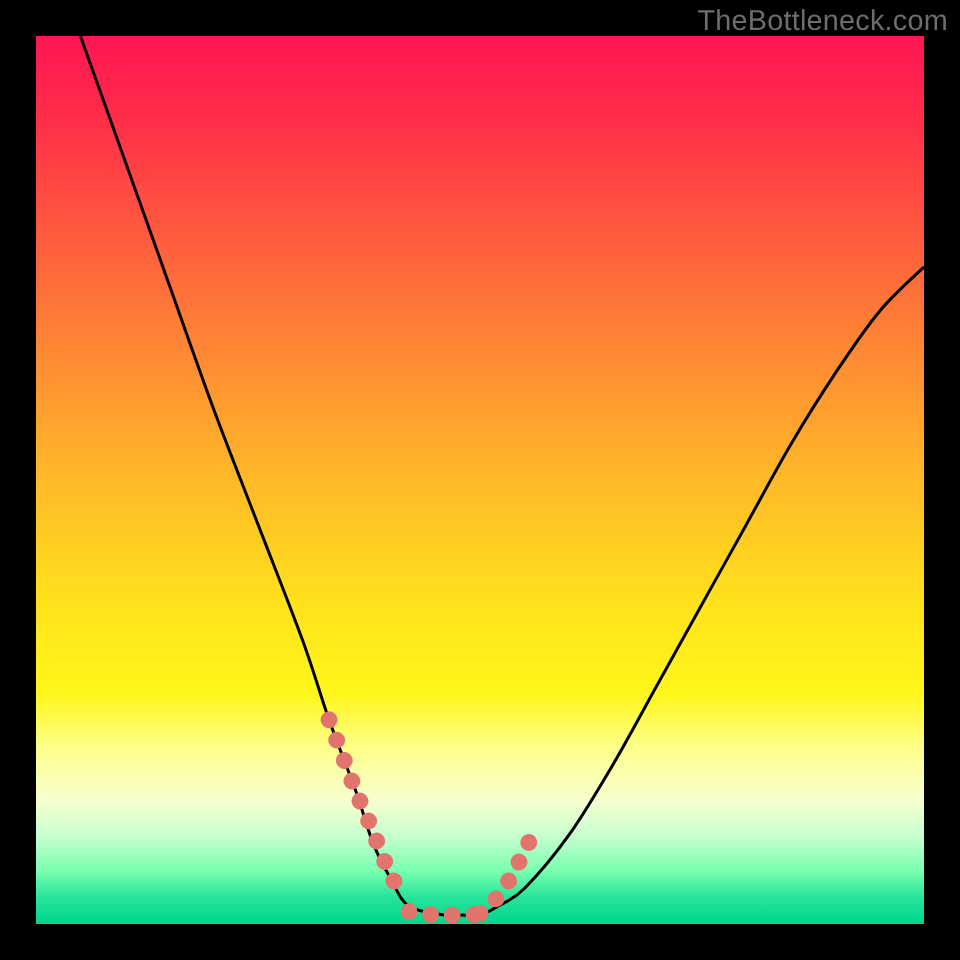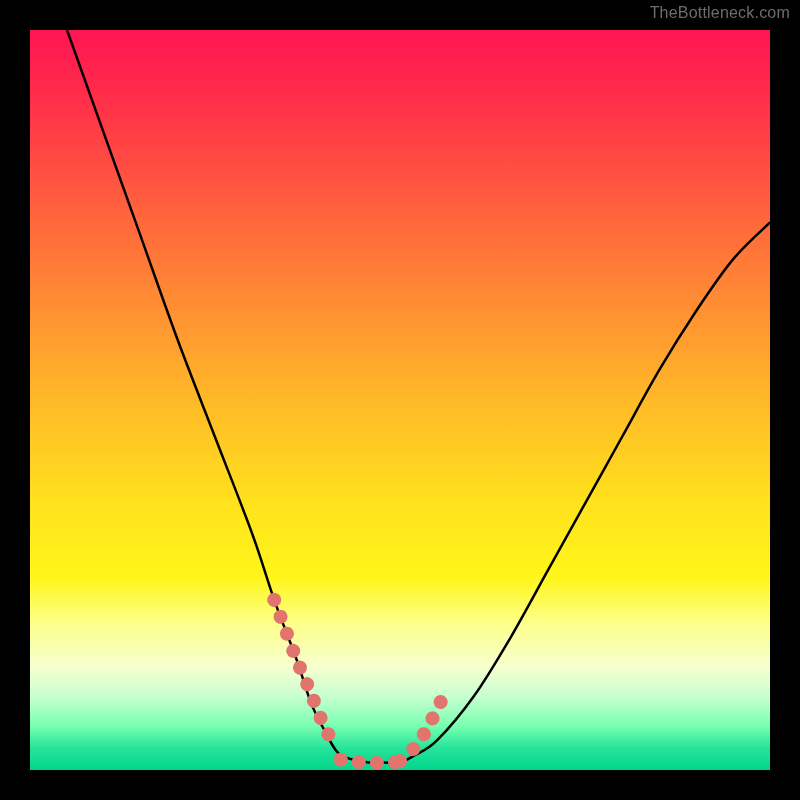--- a/index.html
+++ b/index.html
@@ -32,21 +32,21 @@
       #7affb0 94%,
       #26e49a 97%,
       #00d68c 100%
     );
   }
   .watermark {
     position: absolute;
     top: 4px;
     right: 10px;
     color: #6d6d6d;
-    font-size: 16px;
+    font-size: 24px;
     font-weight: 400;
     letter-spacing: 0.2px;
     user-select: none;
   }
   svg.curve {
     position: absolute;
     left: 0;
     top: 0;
     width: 740px;
     height: 740px;

